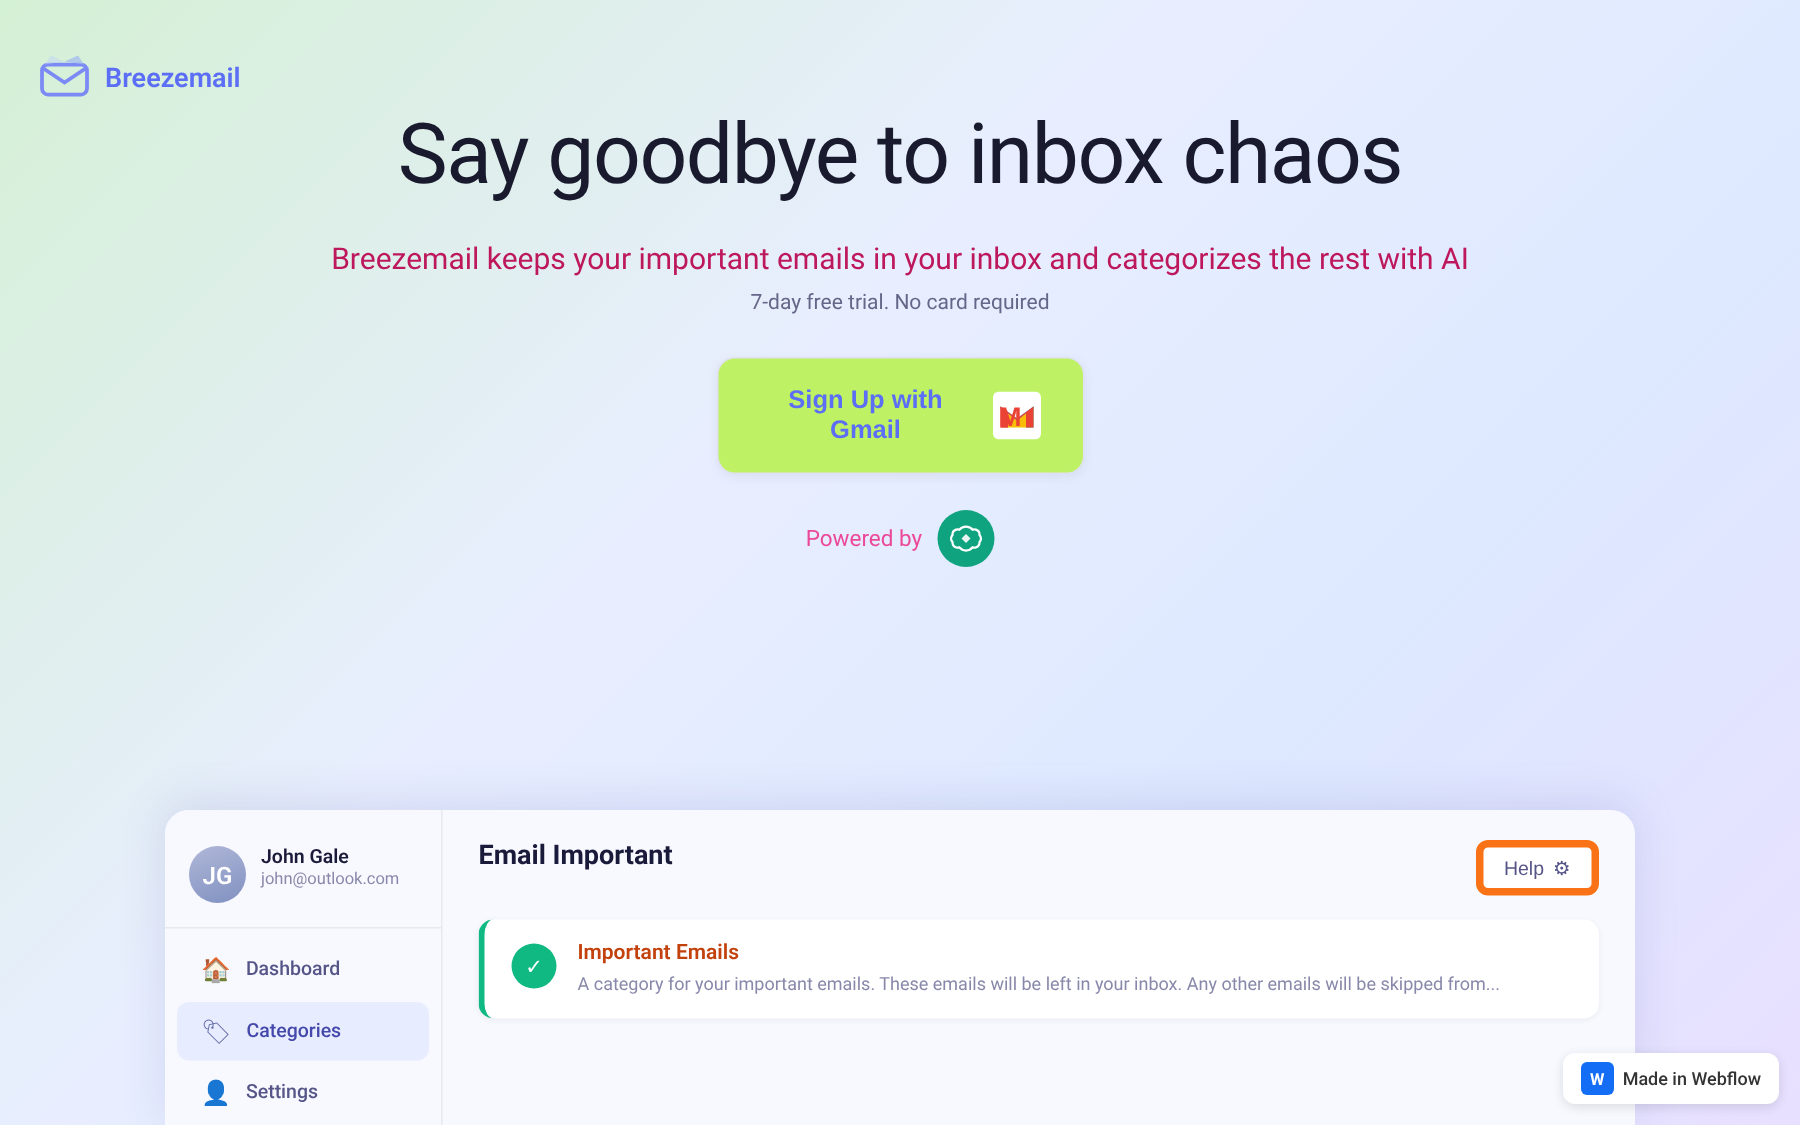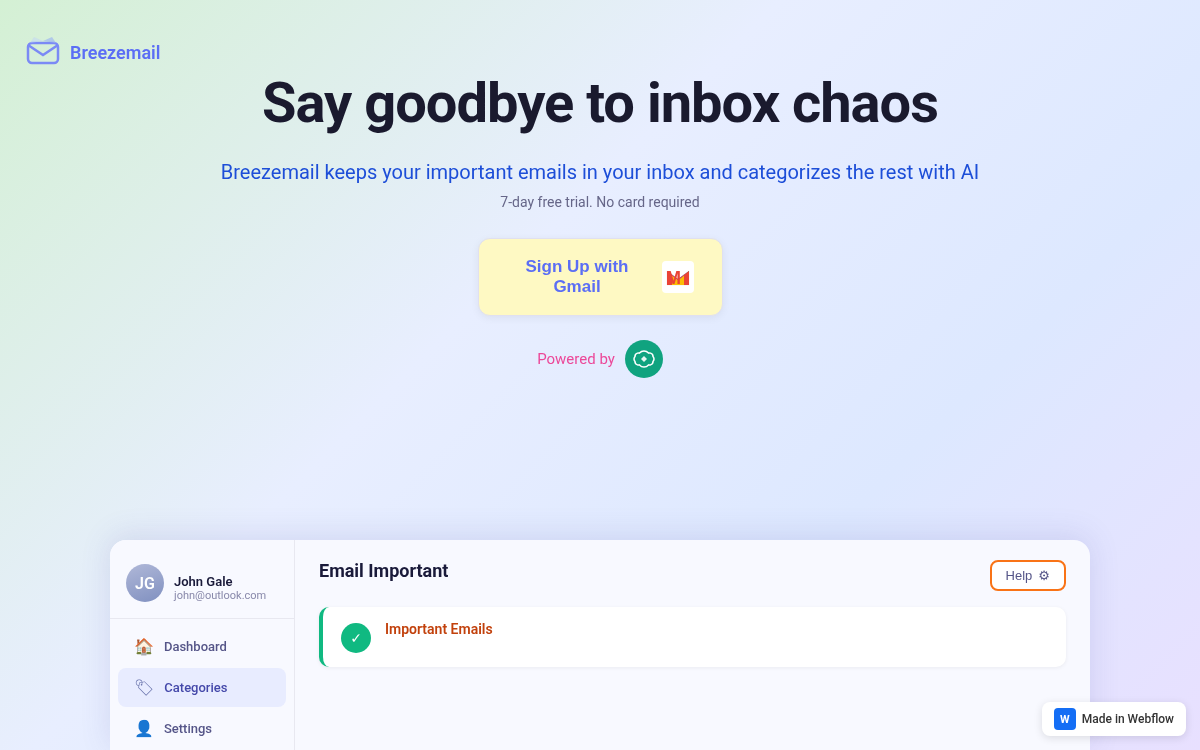--- a/index.html
+++ b/index.html
@@ -37,50 +37,50 @@
     
     .hero {
       display: flex;
       flex-direction: column;
       align-items: center;
       padding-top: 70px;
     }
 
     .hero-title {
       font-size: 56px;
-      font-weight: 700;
+      font-weight: 400;
       color: #1a1a2e;
       text-align: center;
       margin-bottom: 24px;
       letter-spacing: -1px;
     }
 
     .hero-subtitle {
       font-size: 20px;
-      color: #1d4ed8;
+      color: #be185d;
       text-align: center;
       margin-bottom: 10px;
     }
 
     .hero-trial {
       font-size: 14px;
       color: #666688;
       text-align: center;
       margin-bottom: 28px;
     }
 
     
     .signup-btn {
       display: flex;
       align-items: center;
       justify-content: center;
       gap: 14px;
       width: 245px;
       padding: 18px 28px;
-      background: #fef9c3;
+      background: #bef264;
       border: 1.5px solid #e0e0f0;
       border-radius: 12px;
       cursor: pointer;
       margin-bottom: 16px;
       box-shadow: 0 2px 8px rgba(0,0,0,0.06);
       transition: box-shadow 0.2s;
       text-decoration: none;
     }
 
     .btn-label {
@@ -141,21 +141,21 @@
     .sidebar {
       width: 185px;
       background: #f8f9ff;
       border-right: 1px solid #e8e8f0;
       padding: 16px 0;
       flex-shrink: 0;
     }
 
     .user-info {
       display: flex;
-      align-items: flex-end;
+      align-items: flex-start;
       gap: 10px;
       padding: 8px 16px 16px;
       border-bottom: 1px solid #e8e8f0;
       margin-bottom: 8px;
     }
 
     .avatar {
       width: 38px;
       height: 38px;
       border-radius: 50%;
@@ -245,21 +245,21 @@
       font-size: 12px;
       color: #8888aa;
       margin-top: 2px;
     }
 
     .help-btn {
       display: flex;
       align-items: center;
       gap: 6px;
       padding: 6px 14px;
-      border: 2px solid #f97316;
+      border: 5px solid #f97316;
       border-radius: 8px;
       background: white;
       cursor: pointer;
       font-size: 13px;
       color: #555588;
       margin-left: 28px;
     }
 
     .category-card {
       display: flex;
@@ -415,20 +415,21 @@
       <button class="help-btn">
         <span>Help</span>
         <span>⚙</span>
       </button>
     </div>
 
     <div class="category-card">
       <div class="category-icon">✓</div>
       <div>
         <div class="category-title">Important Emails</div>
+        <div class="category-description">A category for your important emails. These emails will be left in your inbox. Any other emails will be skipped from...</div>
       </div>
     </div>
   </div>
 </div>
 
 <div class="webflow-badge">
   <div class="webflow-logo">W</div>
   <span>Made in Webflow</span>
 </div>
 

